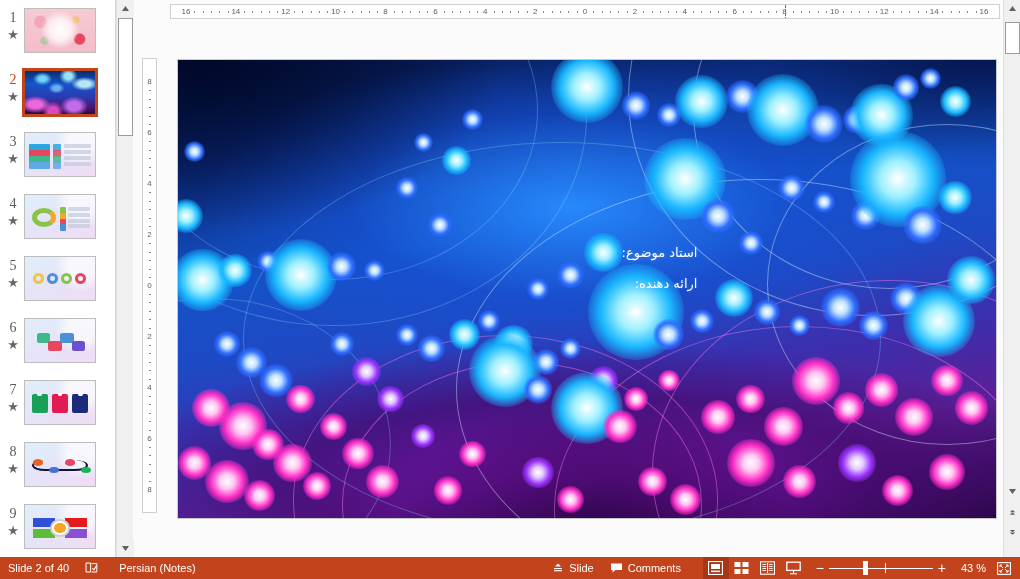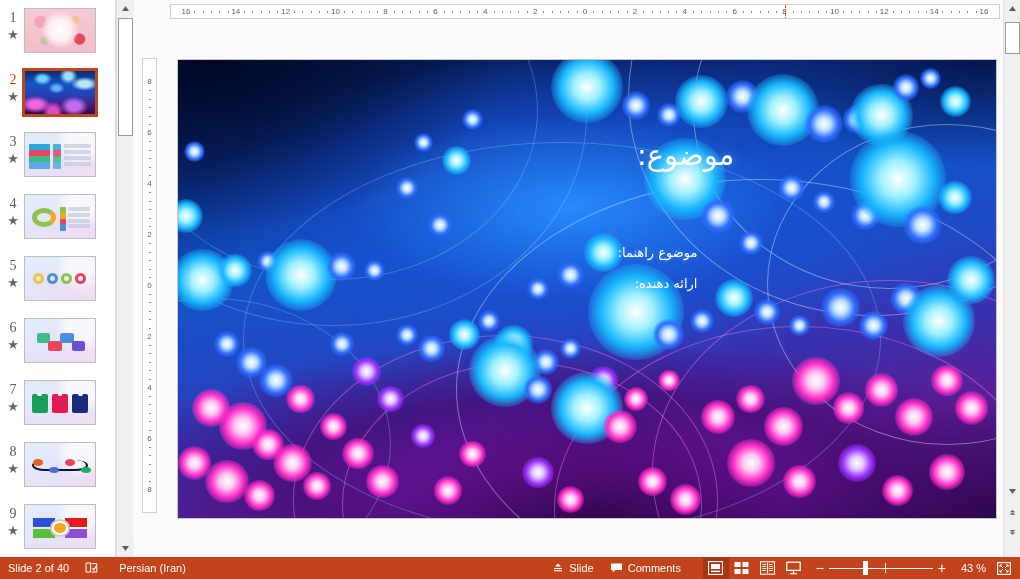--- a/index.html
+++ b/index.html
@@ -598,22 +598,21 @@
           <div class="dot d-vi" style="left:calc(44% - 6.5px);top:calc(90% - 6.5px);width:31.2px;height:31.2px;margin-left:-9.1px;margin-top:-9.1px"></div>
           <div class="dot d-pk" style="left:calc(48% - 5.5px);top:calc(96% - 5.5px);width:26.4px;height:26.4px;margin-left:-7.699999999999999px;margin-top:-7.699999999999999px"></div>
           <div class="dot d-pk" style="left:calc(58% - 6px);top:calc(92% - 6px);width:28.799999999999997px;height:28.799999999999997px;margin-left:-8.399999999999999px;margin-top:-8.399999999999999px"></div>
           <div class="dot d-pk" style="left:calc(62% - 6.5px);top:calc(96% - 6.5px);width:31.2px;height:31.2px;margin-left:-9.1px;margin-top:-9.1px"></div>
           <div class="dot d-cy" style="left:calc(1% - 7px);top:calc(34% - 7px);width:33.6px;height:33.6px;margin-left:-9.799999999999999px;margin-top:-9.799999999999999px"></div>
           <div class="dot d-bl" style="left:calc(2% - 4.5px);top:calc(20% - 4.5px);width:21.599999999999998px;height:21.599999999999998px;margin-left:-6.3px;margin-top:-6.3px"></div>
           <div class="dot d-bl" style="left:calc(28% - 4.5px);top:calc(28% - 4.5px);width:21.599999999999998px;height:21.599999999999998px;margin-left:-6.3px;margin-top:-6.3px"></div>
           <div class="dot d-bl" style="left:calc(30% - 4px);top:calc(18% - 4px);width:19.2px;height:19.2px;margin-left:-5.6px;margin-top:-5.6px"></div>
         </div>
 
-      <div class="slide-title">موضوع:</div>
-      <div class="slide-sub sub1">موضوع راهنما:</div>
+      <div class="slide-sub sub1">استاد موضوع:</div>
       <div class="slide-sub sub2">ارائه دهنده:</div>
     </div>
   </div>
 
   <div class="main-scroll">
     <div class="sb-btn" style="top:0;left:0;">
       <svg viewBox="0 0 7 5">
           <path d="M3.5 0 L7 5 L0 5 Z" fill="#606060"></path>
         </svg>
     </div>
@@ -647,21 +646,21 @@
       <span class="icon-sm">
         <svg width="13" height="12" viewBox="0 0 13 12">
           <path d="M1 1 H5.6 V10 H1 Z" fill="none" stroke="#fff" stroke-width="1"></path>
           <path d="M6.6 1.6 H11.8 V10 H6.6" fill="none" stroke="#fff" stroke-width="1"></path>
           <path d="M7.4 6.2 L8.9 7.8 L11.6 3.6" fill="none" stroke="#fff" stroke-width="1.1"></path>
         </svg>
       </span>
     </div>
 
     <div class="st-item btn">
-      <span>Persian (Iran)</span>
+      <span>Persian (Notes)</span>
     </div>
 
     <div class="st-spacer"></div>
 
     <div class="st-item btn">
       <span class="icon-sm">
         <svg width="12" height="12" viewBox="0 0 12 12">
           <path d="M6 1.5 L9 4.5 H3 Z" fill="#fff"></path>
           <rect x="2" y="6" width="8" height="1.1" fill="#fff"></rect>
           <rect x="2" y="8.2" width="8" height="1.1" fill="#fff"></rect>

